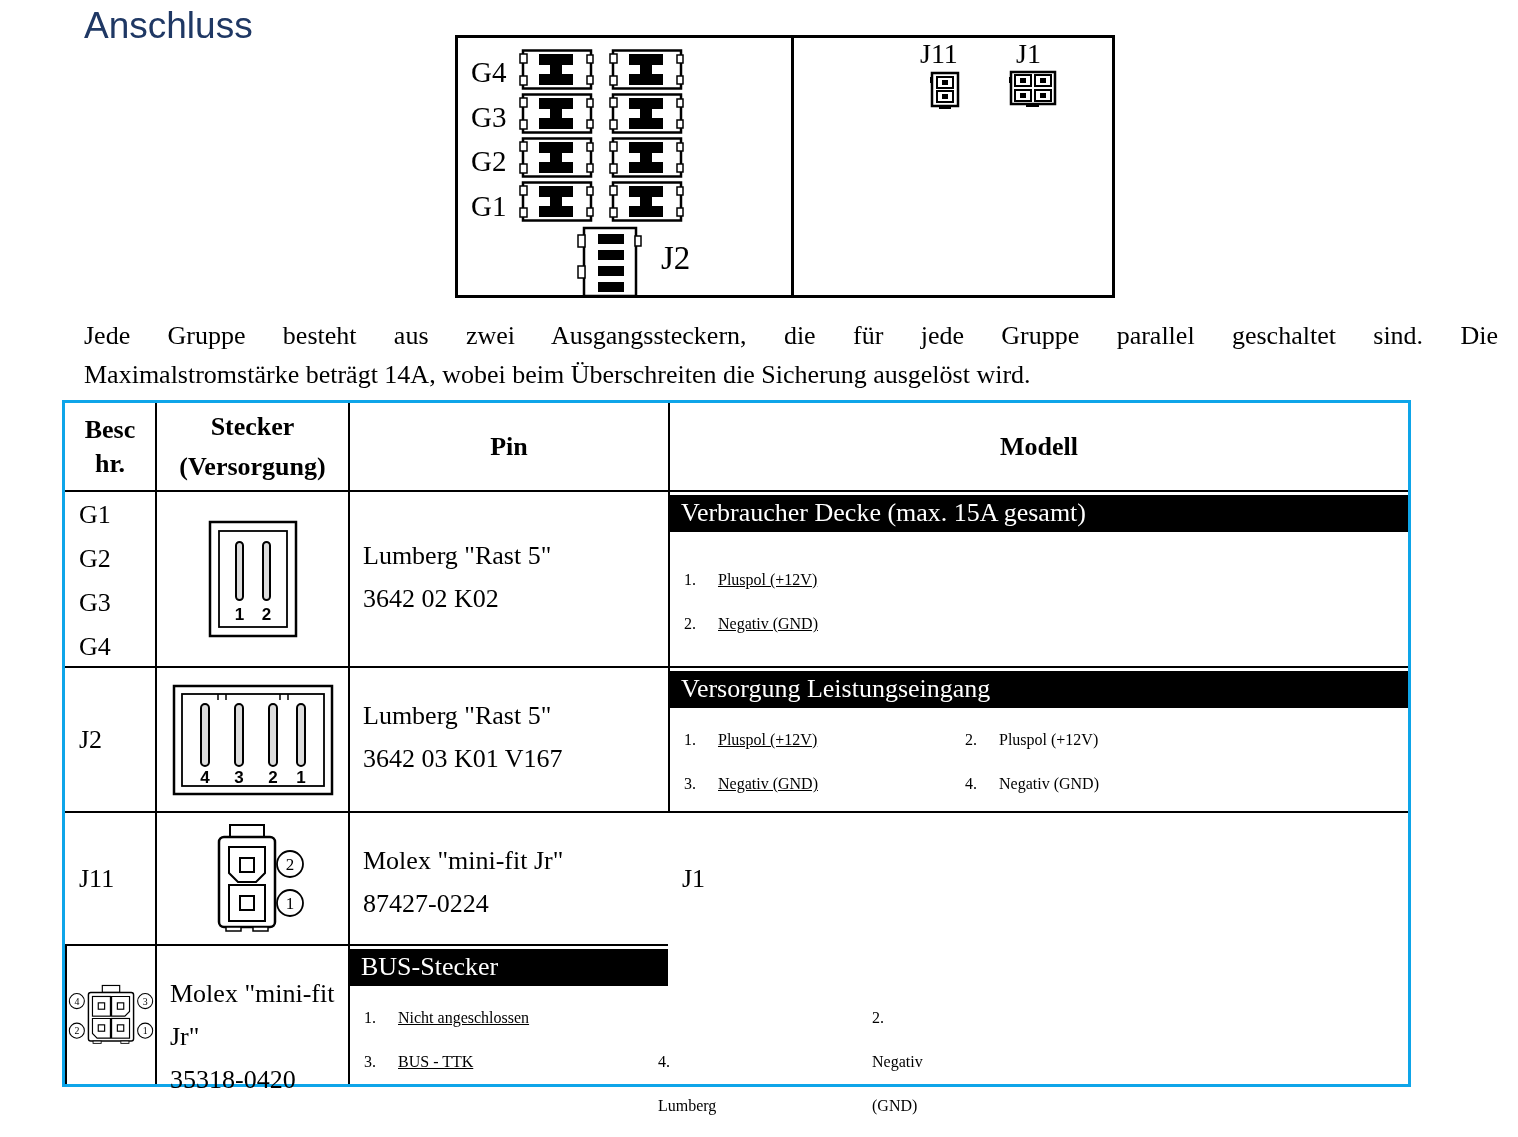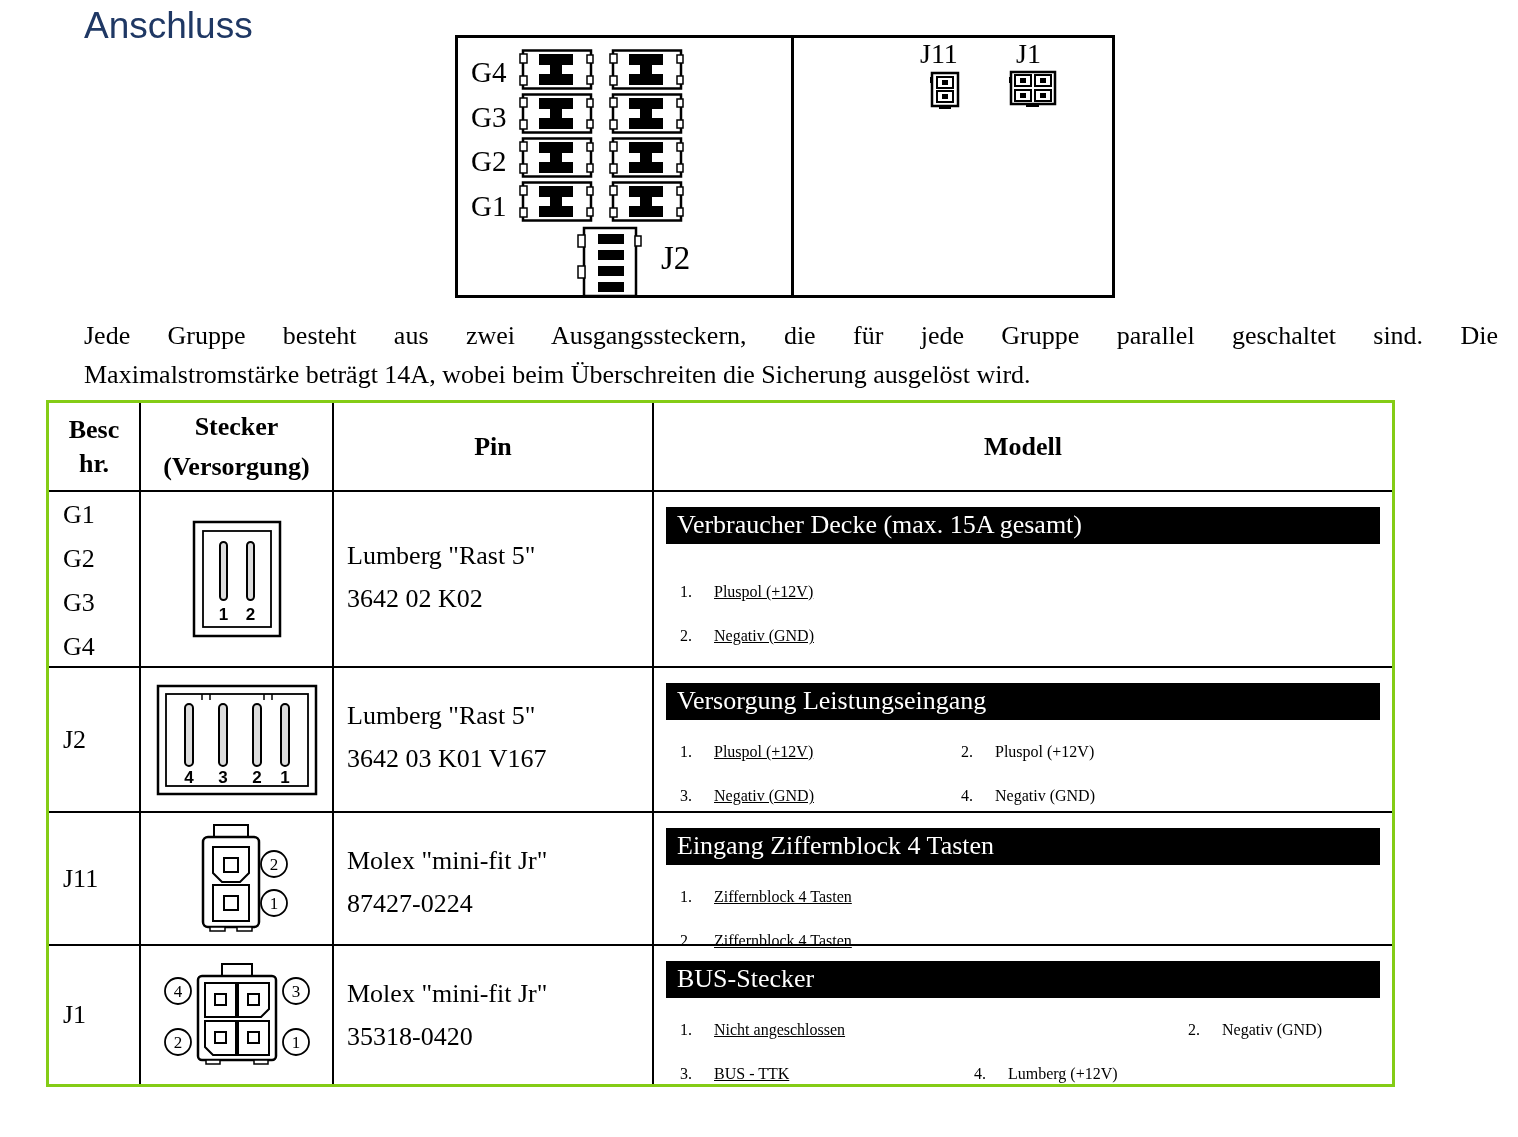--- a/index.html
+++ b/index.html
@@ -18,35 +18,35 @@
   .dconn  { position:absolute; }
   #j2-label  { position:absolute; left:203px; top:202px; font-size:33px; }
   #j11-label { position:absolute; left:462px; top:0px;  font-size:28px; }
   #j1-label  { position:absolute; left:558px; top:0px;  font-size:28px; }
 
   
   #para { position:absolute; left:84px; top:316px; width:1414px; font-size:26px; line-height:39px; }
   #para .l1 { text-align:justify; text-align-last:justify; }
 
   
-  #tbl { position:absolute; left:46px; top:400px; display:grid;
+  #tbl { position:absolute; left:62px; top:400px; display:grid;
          grid-template-columns:90px 193px 320px 740px;
          grid-template-rows:87px 176px 145px 133px 140px;
-         border:3px solid #84cc16; background:#fff; }
+         border:3px solid #0ea5e9; background:#fff; }
   .c  { border-left:2.5px solid #000; border-top:2.5px solid #000; position:relative; }
   .nl { border-left:none; } .nt { border-top:none; }
   .h  { font-weight:bold; font-size:26px; display:flex; flex-direction:column;
         align-items:center; justify-content:center; text-align:center; line-height:34px; }
   .h .gap { margin-top:6px; }
   .beschr4 { font-size:26px; line-height:44px; padding:1px 0 0 14px; }
   .beschr1 { font-size:26px; display:flex; align-items:center; padding-left:14px; }
   .steck   { display:flex; align-items:center; justify-content:center; }
   .modell  { font-size:26px; line-height:43px; padding-left:13px; }
   .pt42 { padding-top:42px; } .pt26 { padding-top:26px; }
-  .pin { padding:12px; }
+  .pin { padding:0; }
   .bar { margin-top:3px; height:37px; line-height:36px; background:#000; color:#fff;
          font-size:26px; padding-left:11px; overflow:hidden; }
   .plines { font-size:16px;text-decoration:underline; }
   .m26 { margin-top:26px; } .m10 { margin-top:10px; }
   .pline { position:relative; height:44px; line-height:44px; padding-left:14px; }
   .num { display:inline-block; width:34px; }
   .b { position:absolute; top:0; }
   .bx295 { left:295px; } .bx308 { left:308px; } .bx522 { left:522px; }
 
   
@@ -289,27 +289,20 @@
       <rect x="54" y="104" width="15" height="4" fill="#fff" stroke="#000" stroke-width="1.5"></rect>
       <circle cx="91" cy="41" r="13" fill="#fff" stroke="#000" stroke-width="1.8"></circle>
       <circle cx="91" cy="80" r="13" fill="#fff" stroke="#000" stroke-width="1.8"></circle>
       <text class="circnum" x="91" y="47">2</text>
       <text class="circnum" x="91" y="86">1</text>
     </svg>
   </div>
   <div class="c modell pt26">
     <div>Molex "mini-fit Jr"</div>
     <div>87427-0224</div>
-  </div>
-  <div class="c pin">
-    <div class="bar">Eingang Ziffernblock 4 Tasten</div>
-    <div class="plines m10">
-      <div class="pline"><span class="num">1.</span><span>Ziffernblock 4 Tasten</span></div>
-      <div class="pline"><span class="num">2.</span><span>Ziffernblock 4 Tasten</span></div>
-    </div>
   </div>
 
   <div class="c nl beschr1">
     <div>J1</div>
   </div>
   <div class="c steck">
     <svg width="152" height="108" viewBox="0 0 152 108">
       <rect x="61" y="3" width="30" height="12" fill="#fff" stroke="#000" stroke-width="2"></rect>
       <rect x="37" y="15" width="78" height="84" rx="4" fill="#fff" stroke="#000" stroke-width="2.5"></rect>
       <rect x="44" y="22" width="31" height="34" fill="#fff" stroke="#000" stroke-width="2"></rect>

